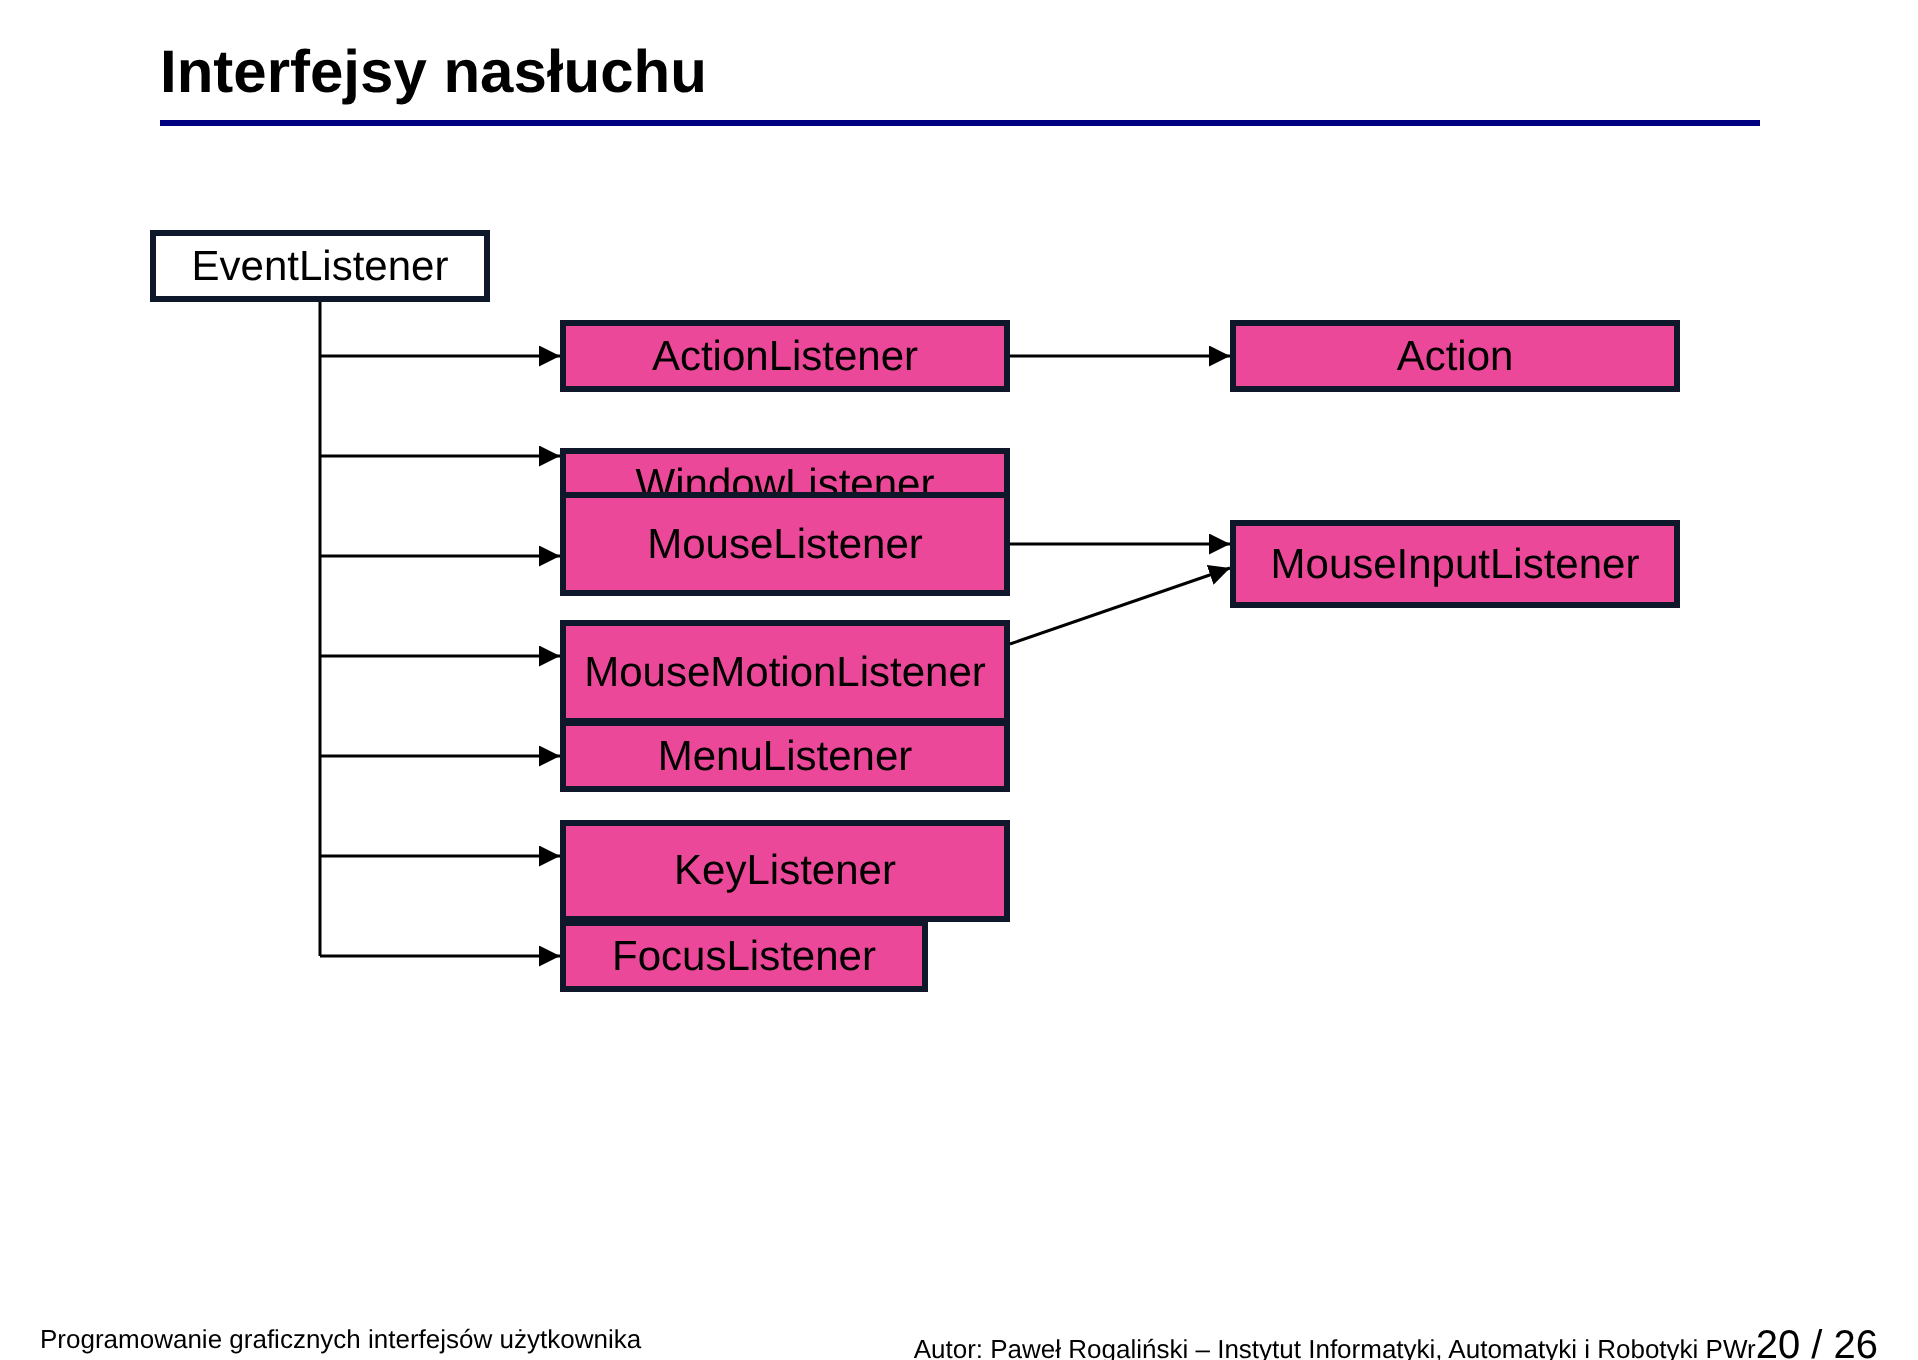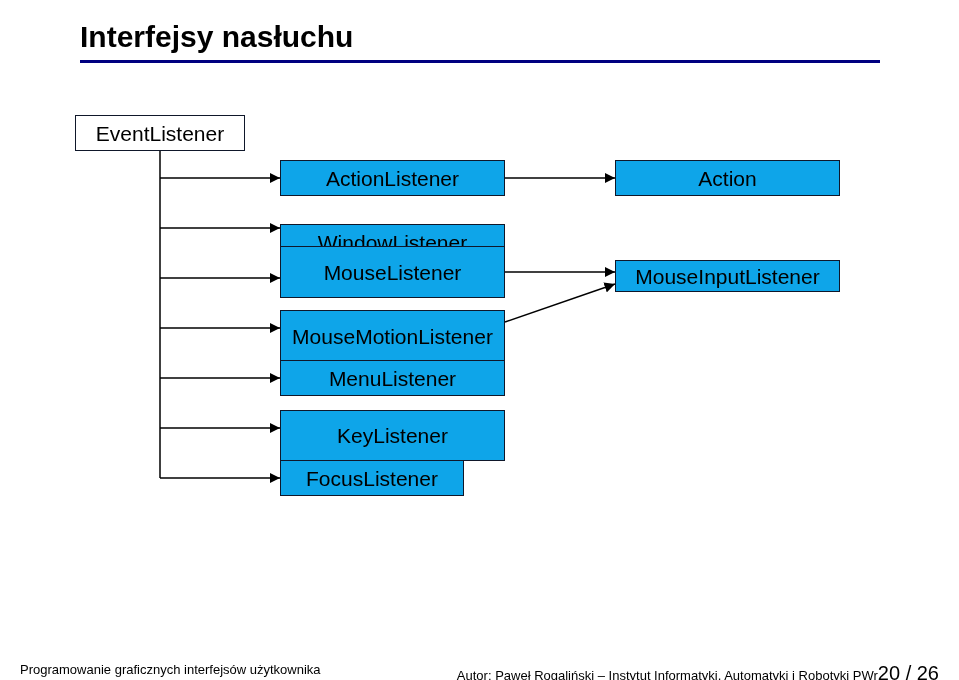--- a/index.html
+++ b/index.html
@@ -1,17 +1,17 @@
 <!DOCTYPE html>
 <html><head>
 <meta charset="utf-8">
 <style>
 html,body{margin:0;padding:0;width:959px;height:680px;font-family:Arial,Helvetica,sans-serif;background:#fff;color:#000;position:relative;overflow:hidden}
-.box{position:absolute;border:1px solid #0f172a;text-align:center;line-height:1;display:flex;align-items:center;justify-content:center;box-sizing:border-box}
-.blue{background:#0ea5e9}
+.box{position:absolute;border:3px solid #0f172a;text-align:center;line-height:1;display:flex;align-items:center;justify-content:center;box-sizing:border-box}
+.blue{background:#ec4899}
 .title{position:absolute;left:80px;top:20px;font-size:30px;font-weight:700;}
 .underline{position:absolute;left:80px;top:60px;width:800px;border-bottom:3px solid #000080}
 svg.diagram{position:absolute;left:0;top:0;width:959px;height:680px;pointer-events:none}
 .footer{position:absolute;bottom:18px;left:0;width:100%;font-size:13px}
 .footer-left{position:absolute;left:20px}
 .footer-right{position:absolute;right:20px}
 .footer-page{font-size:20px}
 .sm{font-size:21px}
 </style>
 </head>
@@ -24,21 +24,21 @@
 
 <div class="box blue sm" style="left:280px;top:160px;width:225px;height:36px">ActionListener</div>
 <div class="box blue sm" style="left:280px;top:224px;width:225px;height:36px">WindowListener</div>
 <div class="box blue sm" style="left:280px;top:246px;width:225px;height:52px">MouseListener</div>
 <div class="box blue sm" style="left:280px;top:310px;width:225px;height:52px">MouseMotionListener</div>
 <div class="box blue sm" style="left:280px;top:360px;width:225px;height:36px">MenuListener</div>
 <div class="box blue sm" style="left:280px;top:410px;width:225px;height:51px">KeyListener</div>
 <div class="box blue sm" style="left:280px;top:460px;width:184px;height:36px">FocusListener</div>
 
 <div class="box blue sm" style="left:615px;top:160px;width:225px;height:36px">Action</div>
-<div class="box blue sm" style="left:615px;top:260px;width:225px;height:32px">MouseInputListener</div>
+<div class="box blue sm" style="left:615px;top:260px;width:225px;height:44px">MouseInputListener</div>
 
 <svg class="diagram">
   <defs>
     <marker id="arrow" viewBox="0 0 10 10" refX="10" refY="5" markerWidth="7" markerHeight="7" orient="auto-start-reverse">
       <path d="M 0 0 L 10 5 L 0 10 z" fill="#000"></path>
     </marker>
   </defs>
 
   <line x1="160" y1="151" x2="160" y2="478" stroke="#000" stroke-width="1.5"></line>
 

